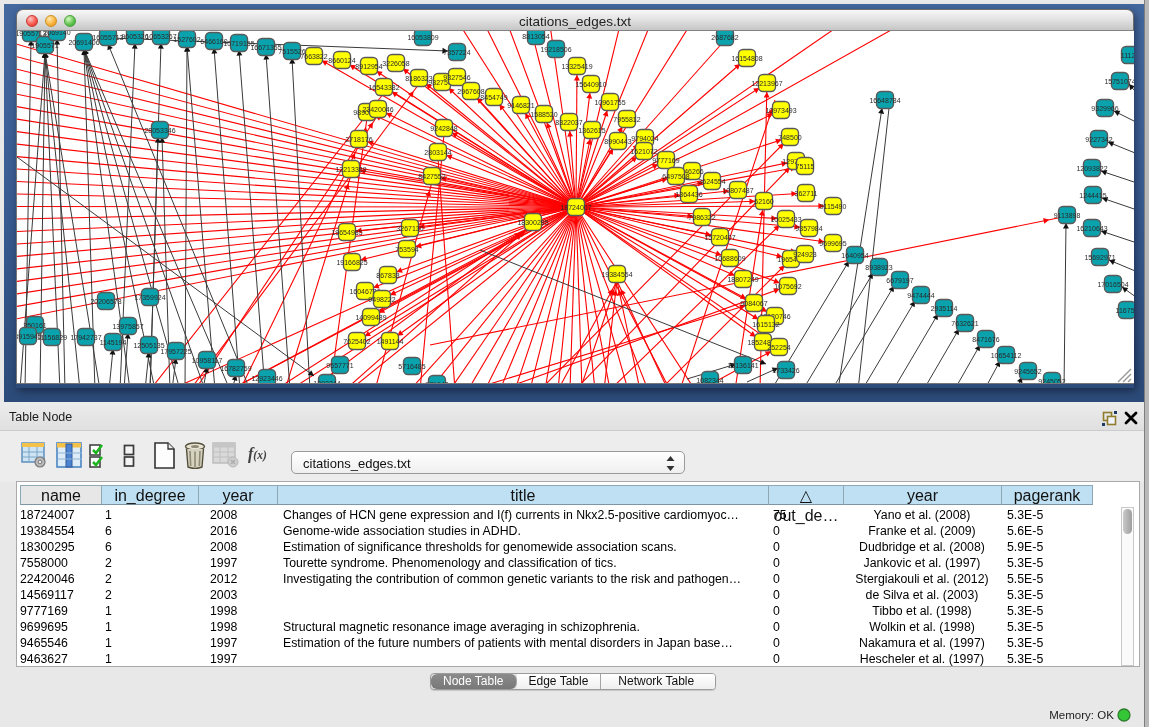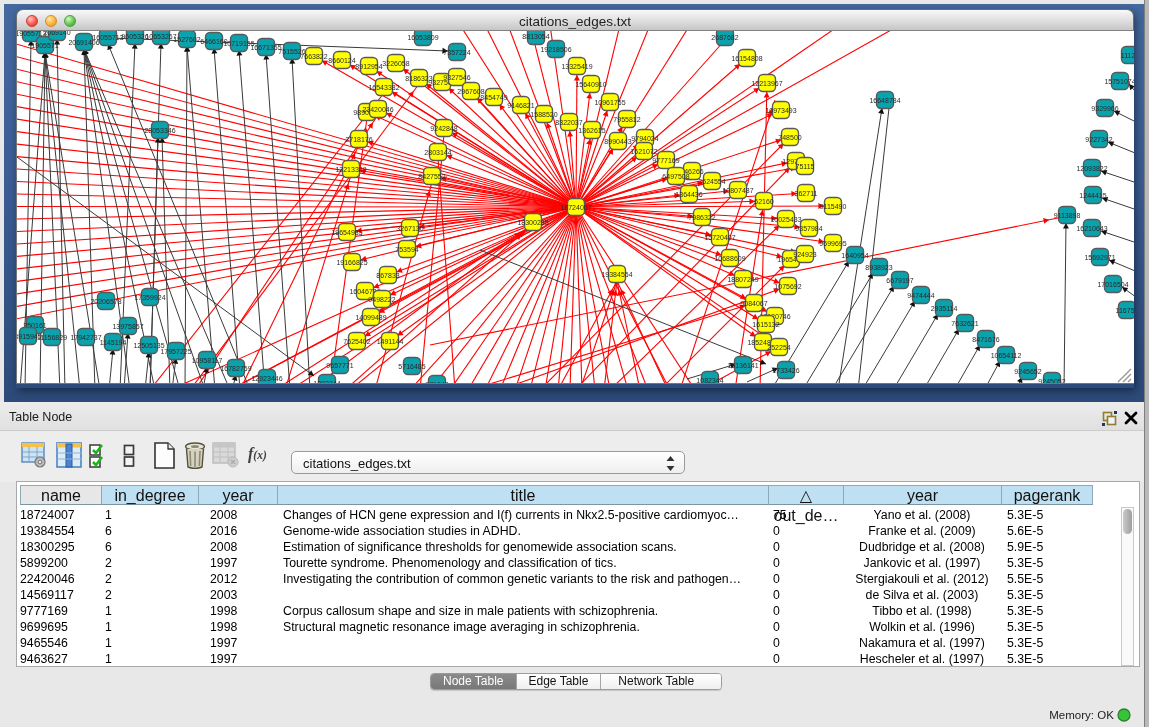--- a/index.html
+++ b/index.html
@@ -29,21 +29,21 @@
   border-right:1px solid #8fa8b5; border-top:1px solid #8fa8b5; border-bottom:1px solid #7d96a3;
   font-size:16px; text-align:center; color:#111; line-height:20px; }
 .trow { position:absolute; left:0; width:1105px; height:16px; font-size:12.3px; color:#000; }
 .trow span { position:absolute; top:1px; white-space:nowrap; }
 .trow .ctr { text-align:center; }
 #tabs { position:absolute; left:430px; top:271px; height:17px; display:flex;
   border:1px solid #9b9b9b; border-radius:4px; overflow:hidden;
   box-shadow:0 1px 1px rgba(0,0,0,.15); }
 .tab { font-size:12px; line-height:15px; padding:0 12px; background:linear-gradient(#ffffff,#efefef);
   color:#111; border-right:1px solid #a5a5a5; }
-.tab.sel { background:linear-gradient(#8b8b8b,#787878); color:#fff; }
+.tab.sel { background:linear-gradient(#8b8b8b,#787878); color:#fff;border-radius:6px; }
 #memarea { position:absolute; right:14px; top:306px; font-size:11.5px; color:#222; }
 #rightedge { position:absolute; right:0; top:0; width:5px; height:727px;
   background:#b9b9b9; border-left:1px solid #7e7e7e; }
 .icon { position:absolute; top:11px; }
 </style></head><body>
 
 <div id="desk">
   <div id="win">
     <div id="titlebar">
       <div class="tl" style="left:9px;background:radial-gradient(circle at 35% 30%,#ffc5c2,#f85b50 55%,#d8241c);border:1px solid #ca3a33"></div>
@@ -786,21 +786,21 @@
       <div class="trow" style="top:137px">
         <span style="left:20px">18300295</span>
         <span style="left:105px">6</span>
         <span style="left:210px">2008</span>
         <span style="left:283px">Estimation of significance thresholds for genomewide association scans.</span>
         <span style="left:773px">0</span>
         <span class="ctr" style="left:843px;width:158px">Dudbridge et al. (2008)</span>
         <span style="left:1007px">5.9E-5</span>
       </div>
       <div class="trow" style="top:153px">
-        <span style="left:20px">5899200</span>
+        <span style="left:20px">7558000</span>
         <span style="left:105px">2</span>
         <span style="left:210px">1997</span>
         <span style="left:283px">Tourette syndrome. Phenomenology and classification of tics.</span>
         <span style="left:773px">0</span>
         <span class="ctr" style="left:843px;width:158px">Jankovic et al. (1997)</span>
         <span style="left:1007px">5.3E-5</span>
       </div>
       <div class="trow" style="top:169px">
         <span style="left:20px">22420046</span>
         <span style="left:105px">2</span>
@@ -815,58 +815,58 @@
         <span style="left:105px">2</span>
         <span style="left:210px">2003</span>
         <span style="left:773px">0</span>
         <span class="ctr" style="left:843px;width:158px">de Silva et al. (2003)</span>
         <span style="left:1007px">5.3E-5</span>
       </div>
       <div class="trow" style="top:201px">
         <span style="left:20px">9777169</span>
         <span style="left:105px">1</span>
         <span style="left:210px">1998</span>
-        <span style="left:283px">Corpus callosum shape and size in male patients with schizophrenia.</span>
         <span style="left:773px">0</span>
         <span class="ctr" style="left:843px;width:158px">Tibbo et al. (1998)</span>
         <span style="left:1007px">5.3E-5</span>
       </div>
       <div class="trow" style="top:217px">
         <span style="left:20px">9699695</span>
         <span style="left:105px">1</span>
         <span style="left:210px">1998</span>
         <span style="left:283px">Structural magnetic resonance image averaging in schizophrenia.</span>
         <span style="left:773px">0</span>
-        <span class="ctr" style="left:843px;width:158px">Wolkin et al. (1996)</span>
+        <span class="ctr" style="left:843px;width:158px">Wolkin et al. (1998)</span>
         <span style="left:1007px">5.3E-5</span>
       </div>
       <div class="trow" style="top:233px">
         <span style="left:20px">9465546</span>
         <span style="left:105px">1</span>
         <span style="left:210px">1997</span>
+        <span style="left:283px">Estimation of the future numbers of patients with mental disorders in Japan base…</span>
         <span style="left:773px">0</span>
         <span class="ctr" style="left:843px;width:158px">Nakamura et al. (1997)</span>
         <span style="left:1007px">5.3E-5</span>
       </div>
       <div class="trow" style="top:249px">
         <span style="left:20px">9463627</span>
         <span style="left:105px">1</span>
         <span style="left:210px">1997</span>
         <span style="left:773px">0</span>
         <span class="ctr" style="left:843px;width:158px">Hescheler et al. (1997)</span>
         <span style="left:1007px">5.3E-5</span>
       </div>
   </div>
   <div style="position:absolute;left:1121px;top:105px;width:13px;height:159px;background:#fafafa;border:1px solid #c9c9c9">
     <div style="position:absolute;left:1px;top:1px;width:9px;height:25px;background:linear-gradient(90deg,#cacaca,#9e9e9e);border-radius:5px"></div>
   </div>
   <div id="tabs">
     <div class="tab sel">Node Table</div>
     <div class="tab">Edge Table</div>
-    <div class="tab" style="border-right:none;padding-left:17px;padding-right:27px">Network Table</div>
+    <div class="tab" style="border-right:none;padding-left:17px;padding-right:21px">Network Table</div>
   </div>
   <div id="memarea">Memory: OK
     <svg width="14" height="14" viewBox="0 0 14 14" style="vertical-align:-3px">
       <circle cx="7" cy="7" r="6" fill="#35c637" stroke="#2e7d2e" stroke-width="1.3"></circle>
     </svg>
   </div>
 </div>
 <div id="rightedge"></div>
 
 </body></html>

